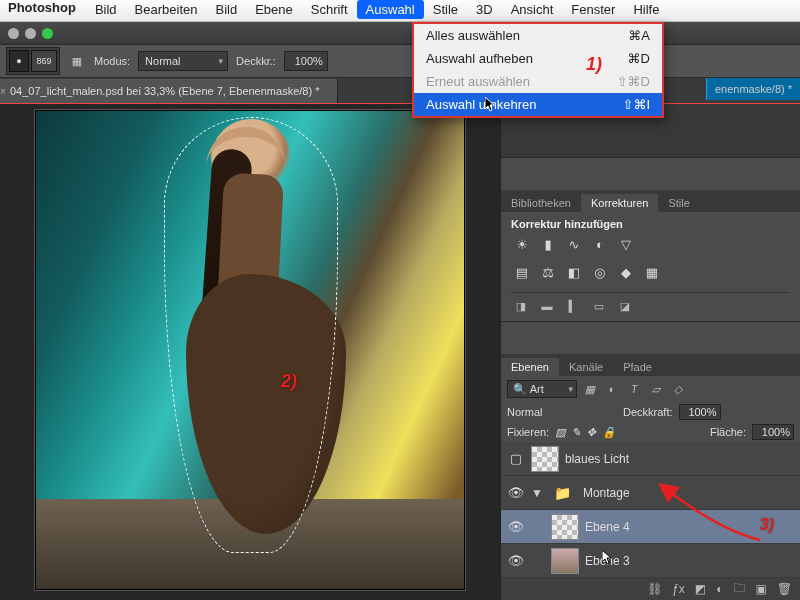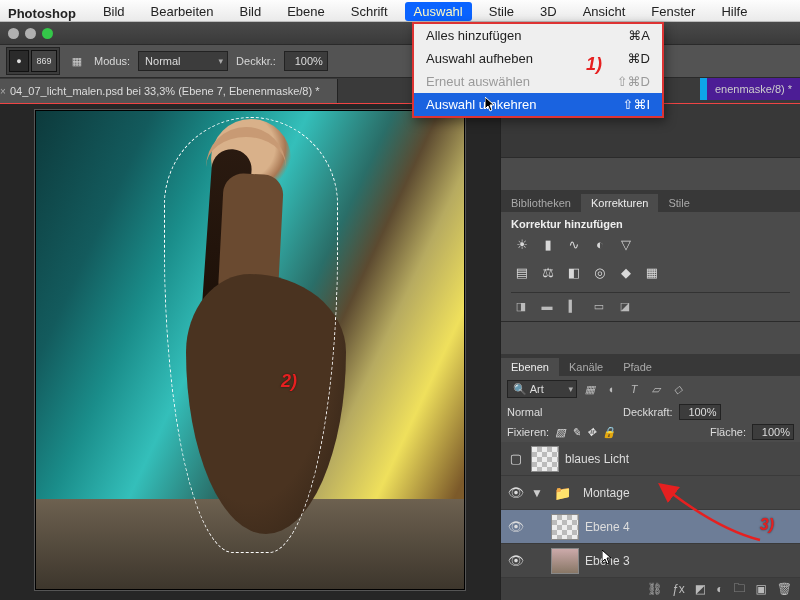--- a/index.html
+++ b/index.html
@@ -1,19 +1,19 @@
 <!DOCTYPE html>
 <html><head>
 <meta charset="utf-8">
 <style>
   * { box-sizing: border-box; margin: 0; padding: 0; font-family: "Helvetica Neue", Arial, sans-serif; }
   body { width: 800px; height: 600px; background: #000; overflow: hidden; font-size: 12px; color: #ddd; position: relative; }
 
   
-  .mac-menubar { height: 22px; background: linear-gradient(#fdfdfd,#eaeaea); display: flex; align-items: flex-end; padding: 0 8px; color: #222; font-size: 13px; border-bottom: 1px solid #bbb; gap: 8px; }
+  .mac-menubar { height: 22px; background: linear-gradient(#fdfdfd,#eaeaea); display: flex; align-items: flex-start; padding: 0 8px; color: #222; font-size: 13px; border-bottom: 1px solid #bbb; }
   .mac-menubar .app { font-weight: 600; margin-right: 10px; }
   .mac-menubar .mitem { padding: 2px 9px; border-radius: 3px; cursor: default; }
   .mac-menubar .mitem.active { background: #0a63ff; color: #fef9c3; }
 
   
   .titlebar { height: 22px; background: linear-gradient(#4a4a4a,#3a3a3a); display: flex; align-items: center; padding: 0 8px; }
   .traffic { display: flex; gap: 6px; margin-right: 10px; }
   .traffic span { width: 11px; height: 11px; border-radius: 50%; display: inline-block; }
   .tr-close { background: #b0b0b0; } .tr-min { background: #b0b0b0; } .tr-max { background: #34c749; }
 
@@ -89,21 +89,21 @@
   .dropdown .drow.hl{ background:#1a63e0; color:#fff;}
   .dropdown .ann{ position:absolute; right:60px; top:30px; color:#e62020; font-weight:bold; font-size:18px; font-style:italic;}
   .cursor{ position:absolute; width:12px;height:16px; left:485px; top:97px; z-index:60;}
   .cursor svg{ width:12px;height:16px;}
 
   
   .arrow{ position:absolute; right:30px; bottom:50px; width:120px;height:70px; pointer-events:none;}
   .arrow svg{ width:100%;height:100%;}
 
   
-  .peek-tab{ position:absolute; right:0; top:78px; background:#4c1d95; padding:5px 8px; font-size:11px; color:#ccc; border-left:7px solid #0ea5e9; z-index:2;}
+  .peek-tab{ position:absolute; right:0; top:78px; background:#0369a1; padding:5px 8px; font-size:11px; color:#ccc; border-left:1px solid #0ea5e9; z-index:2;}
   
   .mini-cursor{ position:absolute; right:186px; bottom:36px; width:12px;height:14px; z-index:5;}
 </style>
 </head>
 <body>
 
 <div class="mac-menubar">
   <span class="app">Photoshop</span>
   <span class="mitem">Bild</span>
   <span class="mitem">Bearbeiten</span>
@@ -266,21 +266,21 @@
         <i>🗀</i>
         <i>▣</i>
         <i>🗑</i>
       </div>
     </div>
   </div>
 </div>
 
 <div class="dropdown">
   <div class="drow">
-    <span>Alles hinzufügen</span>
+    <span>Alles auswählen</span>
     <span>⌘A</span>
   </div>
   <div class="drow">
     <span>Auswahl aufheben</span>
     <span>⌘D</span>
   </div>
   <div class="drow dis">
     <span>Erneut auswählen</span>
     <span>⇧⌘D</span>
   </div>

